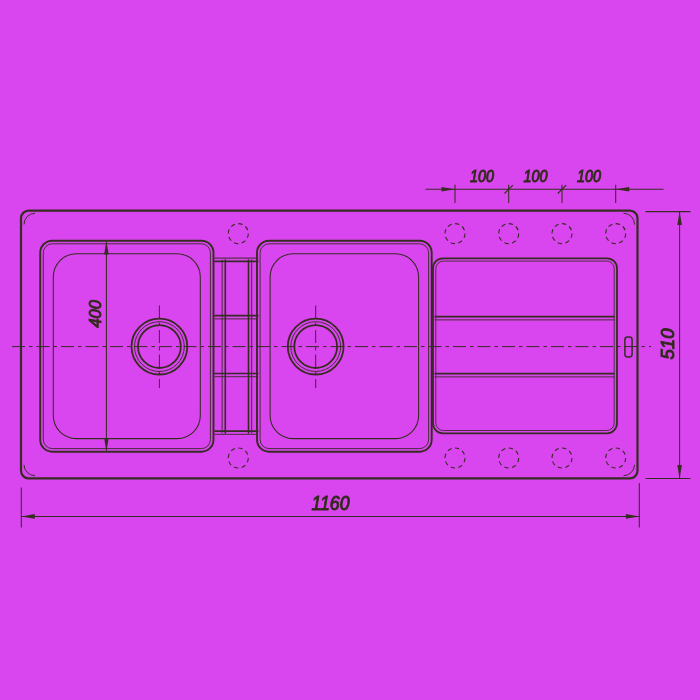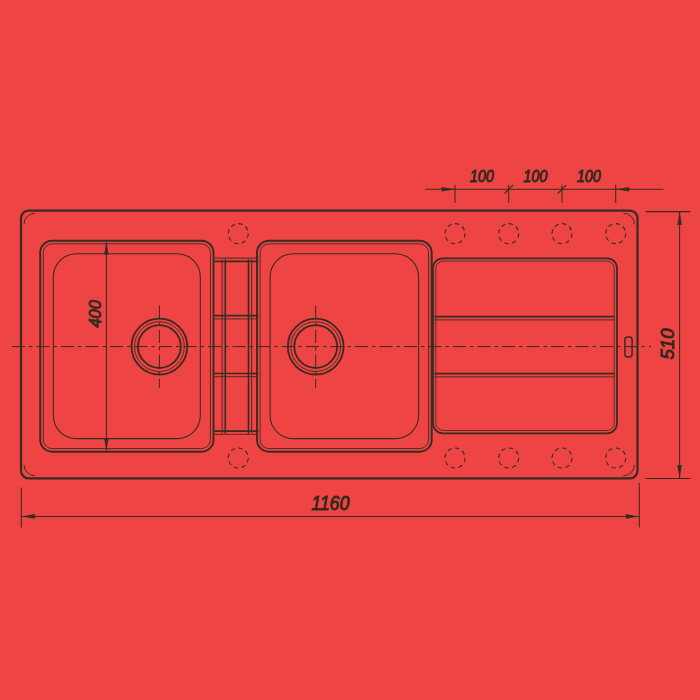--- a/index.html
+++ b/index.html
@@ -1,19 +1,19 @@
 <!DOCTYPE html>
 <html><head>
 <meta charset="utf-8">
 <style>
   html,body{margin:0;padding:0;background:#ffffff;}
   .canvas{
     position:relative;
     width:700px;height:700px;
-    background:#ef4444;
+    background:#d946ef;
     font-family:"Liberation Sans", sans-serif;
     overflow:hidden;
   }
   svg{display:block;}
   text{
     font-family:"Liberation Sans", sans-serif;
     font-style:italic;
     fill:#2c231b;
   }
 </style>

